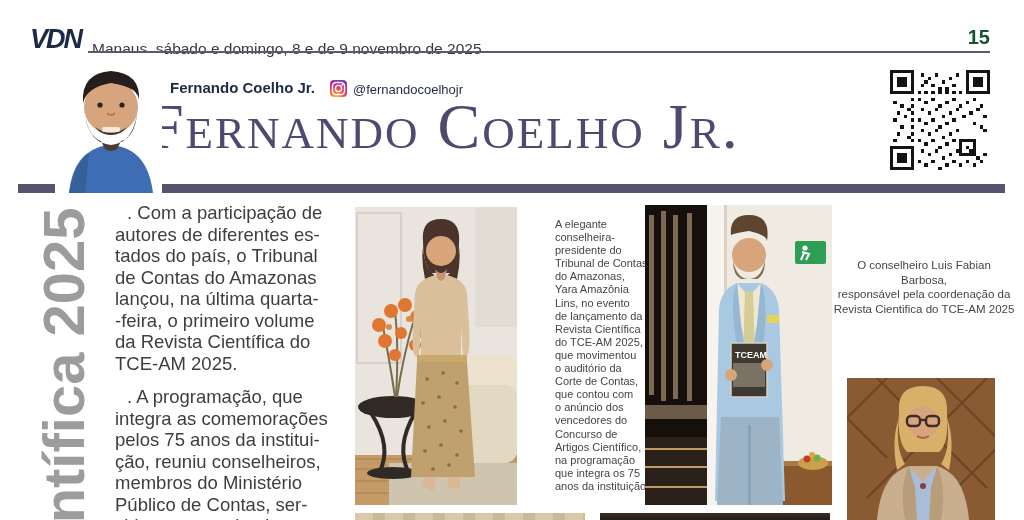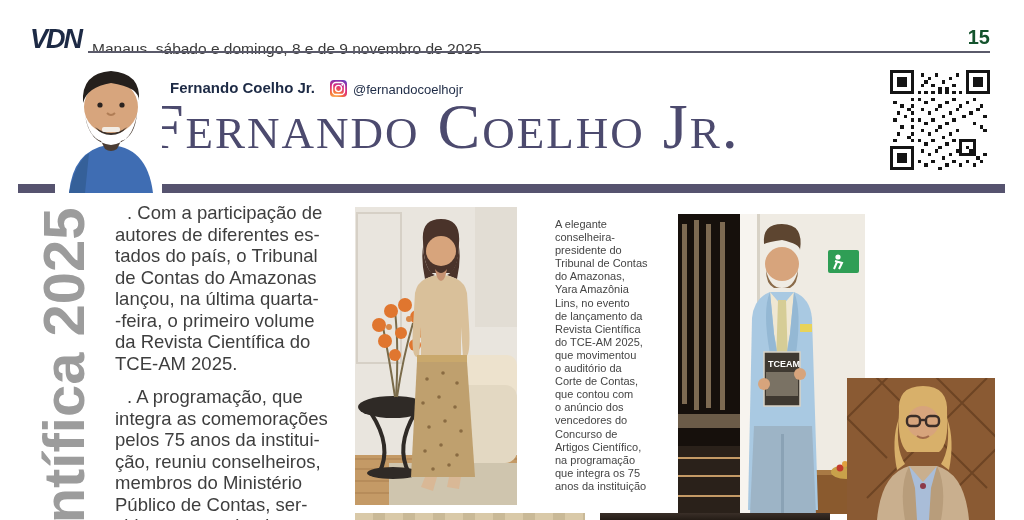--- a/index.html
+++ b/index.html
@@ -24,21 +24,21 @@
   .divider{position:absolute;left:18px;top:184px;width:987px;height:9px;background:#56536f;}
   
   .vlabel{position:absolute;left:30px;top:604px;transform:rotate(-90deg);transform-origin:0 0;
           font-size:58px;font-weight:bold;color:#9c9c9c;white-space:nowrap;letter-spacing:0;}
   
   .article{position:absolute;left:115px;top:202px;width:233px;font-size:18.5px;line-height:21.5px;color:#3e3e3e;}
   .article p{margin:0 0 12px 0;text-indent:12px;white-space:pre-line;}
   
   .photo{position:absolute;overflow:hidden;}
   .ph1{left:355px;top:207px;width:162px;height:298px;}
-  .ph2{left:678px;top:205px;width:187px;height:300px;margin-top:9px;}
+  .ph2{left:645px;top:205px;width:187px;height:300px;}
   .ph3{left:847px;top:378px;width:148px;height:142px;}
   .cap1{position:absolute;left:527px;top:218px;width:114px;font-size:11px;line-height:13.1px;
         color:#454545;white-space:pre-line;margin-left:28px;}
   .cap2{position:absolute;left:833px;top:258px;width:182px;font-size:11.5px;line-height:14.5px;
         color:#454545;text-align:center;white-space:pre-line;}
   .stripA{position:absolute;left:355px;top:513px;width:230px;height:7px;
           background:repeating-linear-gradient(90deg,#d9c9a8 0 18px,#c9b997 18px 30px);}
   .stripB{position:absolute;left:600px;top:513px;width:230px;height:7px;
           background:linear-gradient(#3a2f28,#241c16);}
 </style>
@@ -248,20 +248,23 @@
       <rect x="86" y="138" width="36" height="54" fill="#3f3931" stroke="#d8d2c6" stroke-width="1.5"></rect>
       <rect x="88" y="158" width="32" height="24" fill="#7a7264"></rect>
       <text x="90" y="153" font-size="9" font-weight="bold" fill="#ffffff" font-family="Liberation Sans, sans-serif">TCEAM</text>
       <circle cx="86" cy="170" r="6" fill="#d7a47c"></circle>
       <circle cx="122" cy="160" r="6" fill="#d7a47c"></circle>
       <path d="M76 212 L134 212 L138 300 L72 300 Z" fill="#9db4c6"></path>
       <rect x="103" y="220" width="3" height="80" fill="#8aa2b5"></rect>
     </svg>
   </div>
 
+  <div class="cap2">O conselheiro Luis Fabian Barbosa,
+responsável pela coordenação da
+Revista Cientifica do TCE-AM 2025</div>
 
   <div class="photo ph3">
     <svg width="148" height="142" viewBox="0 0 148 142">
       <rect width="148" height="142" fill="#8a5a33"></rect>
       <g stroke="#6d4424" stroke-width="2" fill="none">
         <path d="M-20 60 L60 -20 M20 120 L140 0 M60 160 L180 40 M-20 20 L40 80 M20 -10 L140 110 M80 -10 L170 80"></path>
       </g>
       <path d="M52 34 Q50 8 76 8 Q102 8 100 36 Q102 66 92 74 L60 74 Q50 64 52 34 Z" fill="#d8b06a"></path>
       <circle cx="76" cy="44" r="16" fill="#d7a47c"></circle>
       <path d="M52 40 Q48 70 58 86 L50 92 Q44 62 52 40 Z" fill="#d8b06a"></path>

